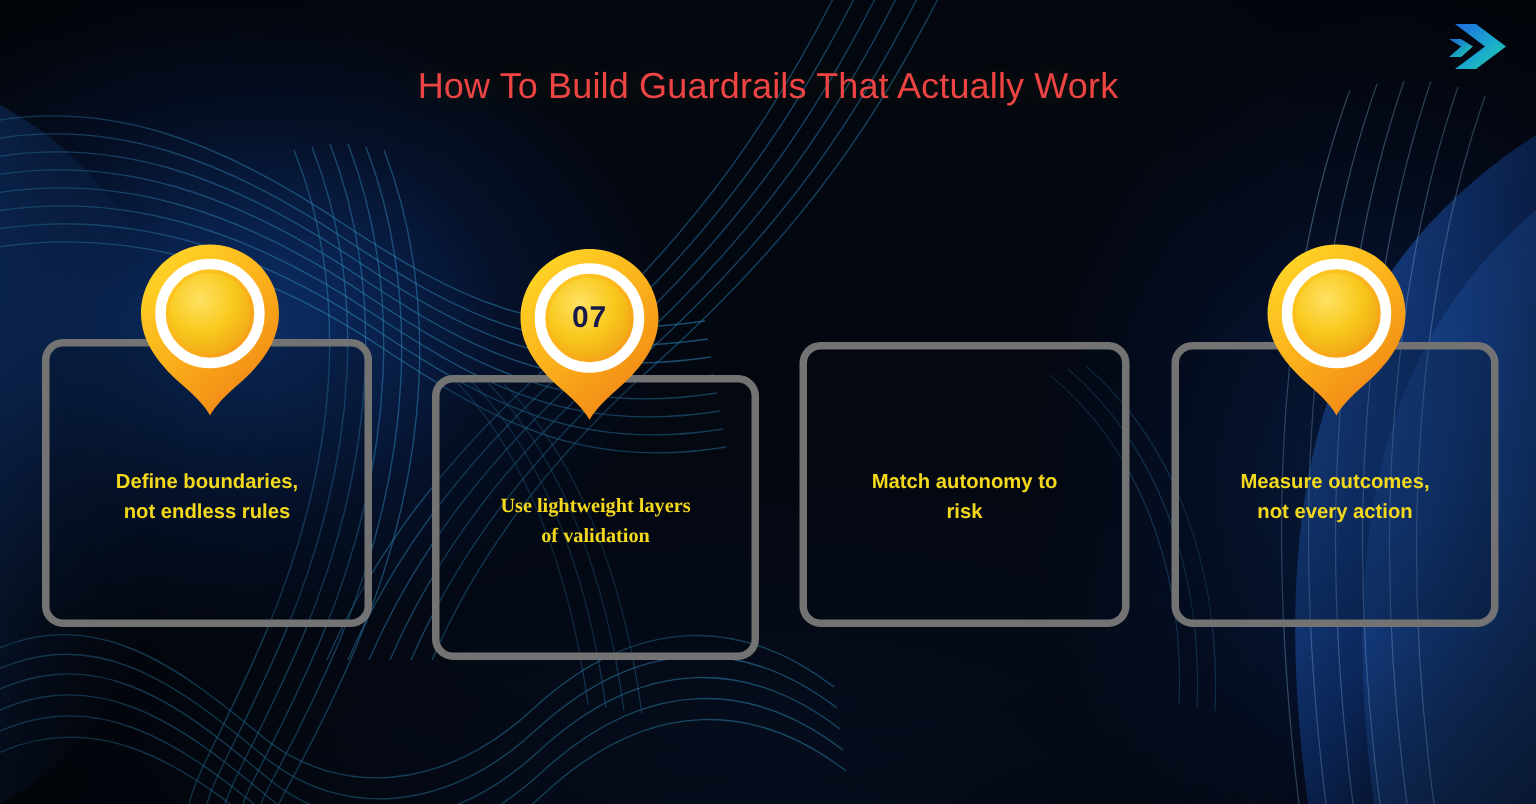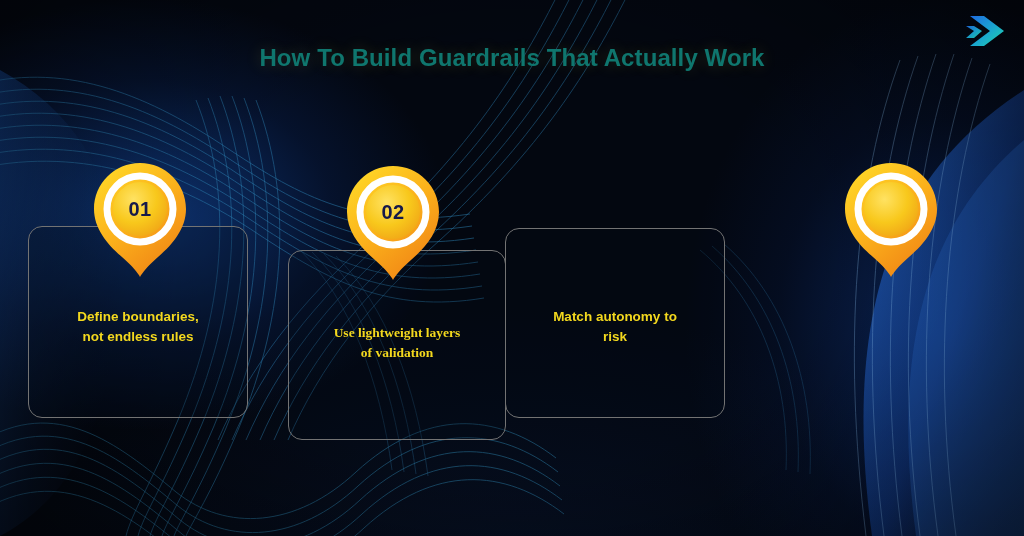--- a/index.html
+++ b/index.html
@@ -50,30 +50,30 @@
   }
 
   
   .title {
     position: absolute;
     top: 44px;
     left: 0;
     width: 1024px;
     text-align: center;
     font-size: 24px;
-    font-weight: bold;
+    font-weight: normal;
     letter-spacing: 0.1px;
-    color: #0f766e;
+    color: #ef4444;
     text-shadow: 0 0 16px rgba(247,232,58,0.18);
   }
 
   
   .card {
     position: absolute;
-    border: 1px solid #737373;
+    border: 5px solid #737373;
     border-radius: 14px;
     background: rgba(5,10,22,0.26);
     box-sizing: border-box;
   }
   .card-label {
     position: absolute;
     left: 10px;
     right: 10px;
     text-align: center;
     font-size: 13.5px;
@@ -216,66 +216,69 @@
   <div class="card" style="left:28px; top:226px; width:220px; height:192px;">
     <div class="card-label" style="top:80px;">Define boundaries,
 not endless rules</div>
   </div>
 
   <div class="card" style="left:288px; top:250px; width:218px; height:190px;">
     <div class="card-label" style="top:72px;font-family:Liberation Serif, serif;">Use lightweight layers
 of validation</div>
   </div>
 
-  <div class="card" style="left:505px; top:228px; width:220px; height:190px;">
+  <div class="card" style="left:533px; top:228px; width:220px; height:190px;">
     <div class="card-label" style="top:78px;">Match autonomy to
 risk</div>
   </div>
 
+  <div class="card" style="left:781px; top:228px; width:218px; height:190px;">
+    <div class="card-label" style="top:78px;">Measure outcomes,
+not every action</div>
+  </div>
 
   <div class="pin" style="left:92px; top:161px;">
     <svg class="pin-svg" viewBox="0 0 96 118">
       <defs>
         <linearGradient id="pg1" x1="0.15" y1="0" x2="0.85" y2="1">
           <stop offset="0%" stop-color="#FFD827"></stop>
           <stop offset="48%" stop-color="#FBB01B"></stop>
           <stop offset="100%" stop-color="#EF7F14"></stop>
         </linearGradient>
         <radialGradient id="pi1" cx="0.38" cy="0.32" r="0.78">
           <stop offset="0%" stop-color="#FFE262"></stop>
           <stop offset="55%" stop-color="#F8C81C"></stop>
           <stop offset="100%" stop-color="#F0A316"></stop>
         </radialGradient>
       </defs>
       <path d="M48,2 C22.6,2 2,22.6 2,48 C2,68 16,84 30,96 C40,104.5 46,112 48,116 C50,112 56,104.5 66,96 C80,84 94,68 94,48 C94,22.6 73.4,2 48,2 Z" fill="url(#pg1)"></path>
       <circle cx="48" cy="48" r="33" fill="none" stroke="#FFFFFF" stroke-width="7"></circle>
       <circle cx="48" cy="48" r="27" fill="url(#pi1)"></circle>
     </svg>
-    <div class="pin-num">01</div>
   </div>
 
   <div class="pin" style="left:345px; top:164px;">
     <svg class="pin-svg" viewBox="0 0 96 118">
       <defs>
         <linearGradient id="pg2" x1="0.15" y1="0" x2="0.85" y2="1">
           <stop offset="0%" stop-color="#FFD827"></stop>
           <stop offset="48%" stop-color="#FBB01B"></stop>
           <stop offset="100%" stop-color="#EF7F14"></stop>
         </linearGradient>
         <radialGradient id="pi2" cx="0.38" cy="0.32" r="0.78">
           <stop offset="0%" stop-color="#FFE262"></stop>
           <stop offset="55%" stop-color="#F8C81C"></stop>
           <stop offset="100%" stop-color="#F0A316"></stop>
         </radialGradient>
       </defs>
       <path d="M48,2 C22.6,2 2,22.6 2,48 C2,68 16,84 30,96 C40,104.5 46,112 48,116 C50,112 56,104.5 66,96 C80,84 94,68 94,48 C94,22.6 73.4,2 48,2 Z" fill="url(#pg2)"></path>
       <circle cx="48" cy="48" r="33" fill="none" stroke="#FFFFFF" stroke-width="7"></circle>
       <circle cx="48" cy="48" r="27" fill="url(#pi2)"></circle>
     </svg>
-    <div class="pin-num">02</div>
+    <div class="pin-num">07</div>
   </div>
 
 
   <div class="pin" style="left:843px; top:161px;">
     <svg class="pin-svg" viewBox="0 0 96 118">
       <defs>
         <linearGradient id="pg4" x1="0.15" y1="0" x2="0.85" y2="1">
           <stop offset="0%" stop-color="#FFD827"></stop>
           <stop offset="48%" stop-color="#FBB01B"></stop>
           <stop offset="100%" stop-color="#EF7F14"></stop>

